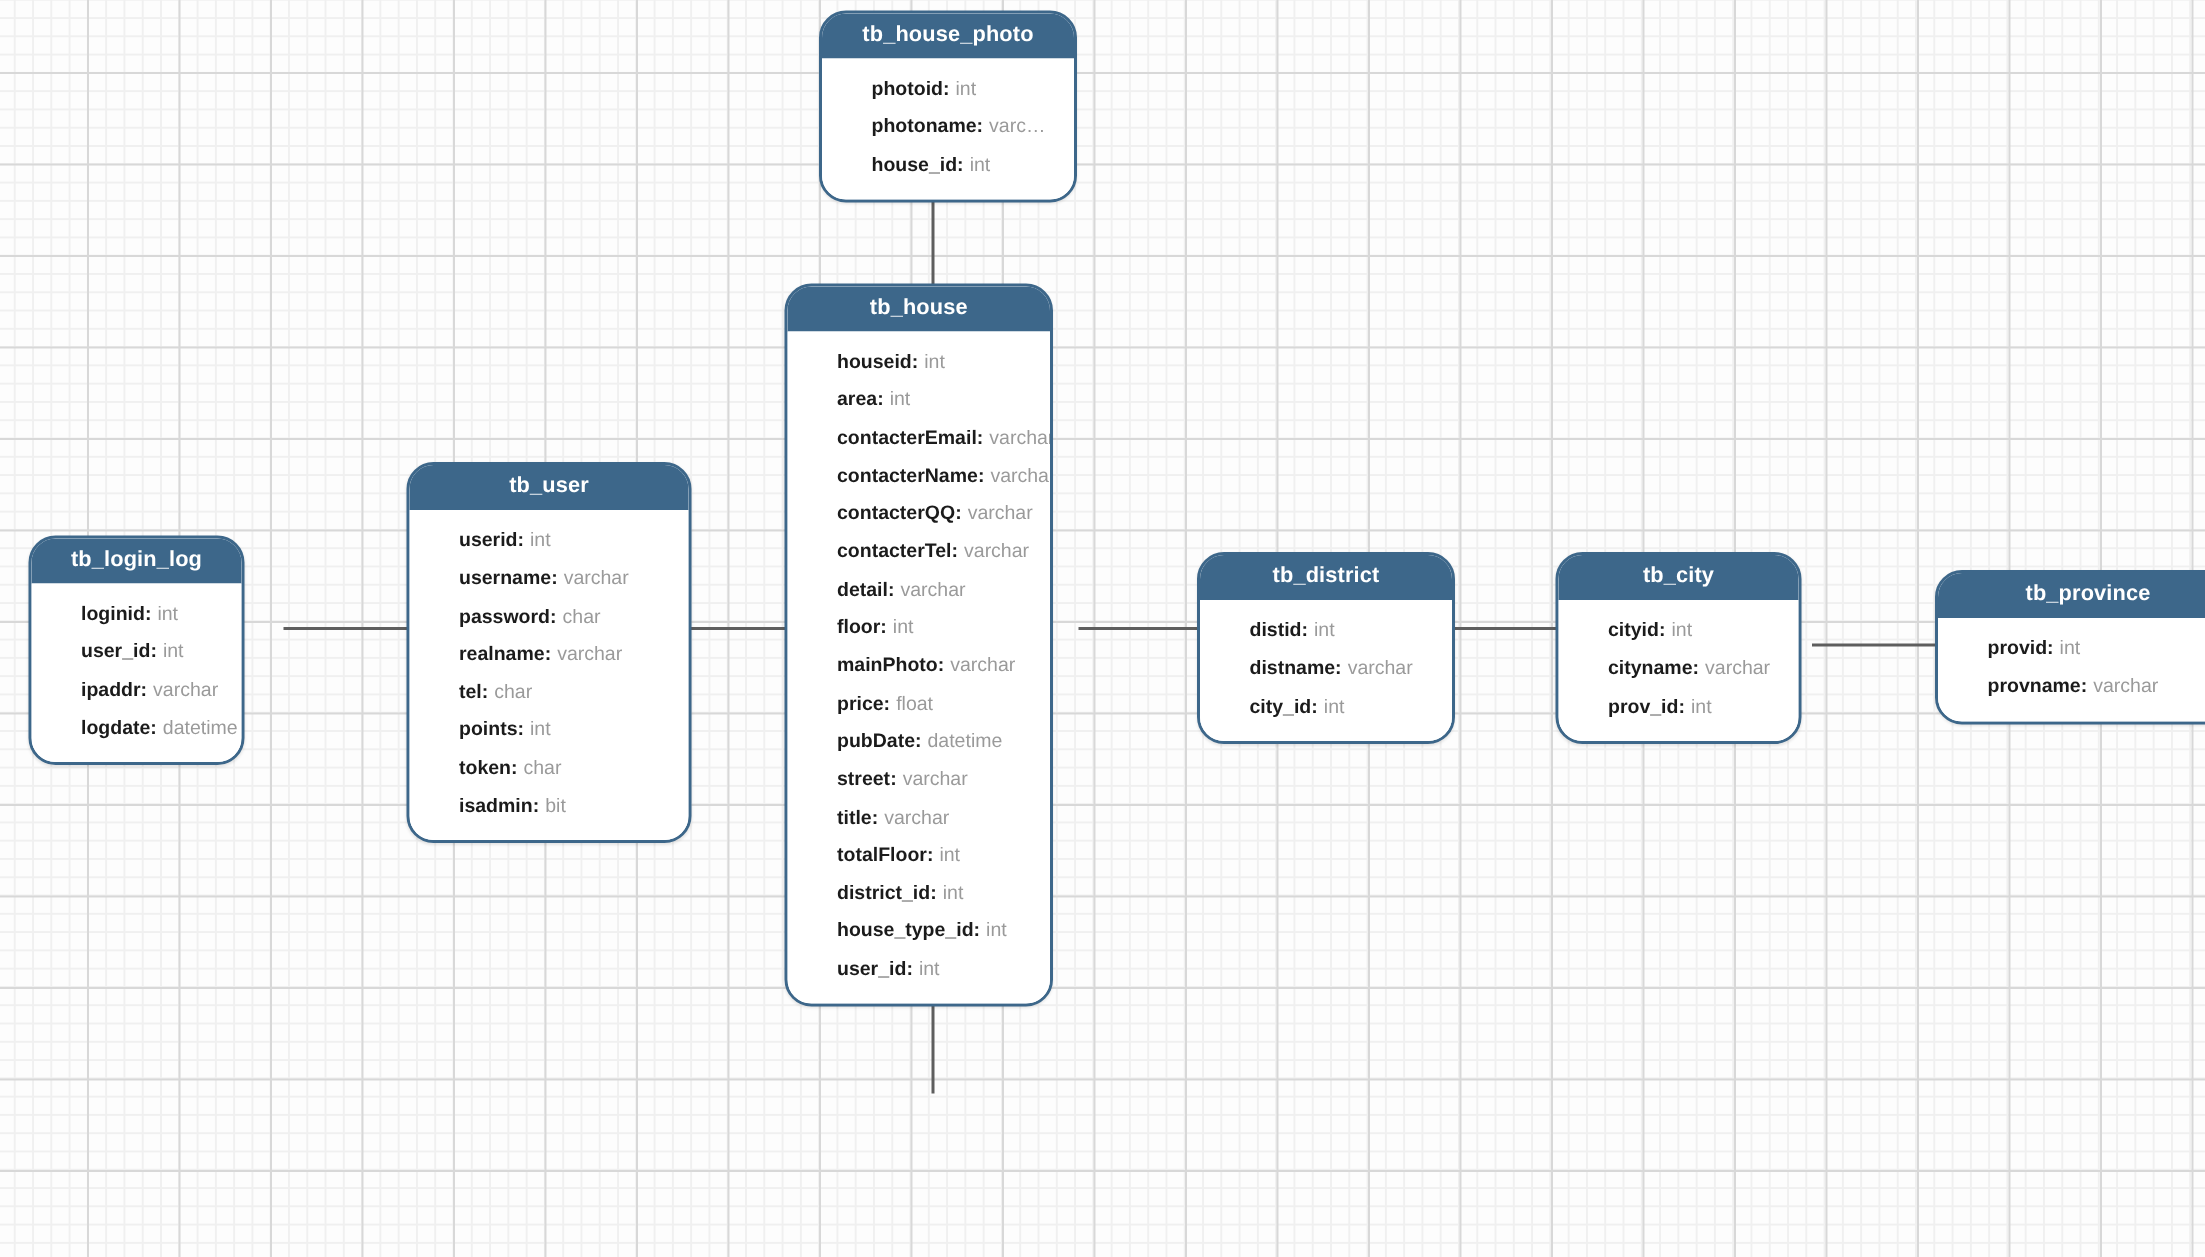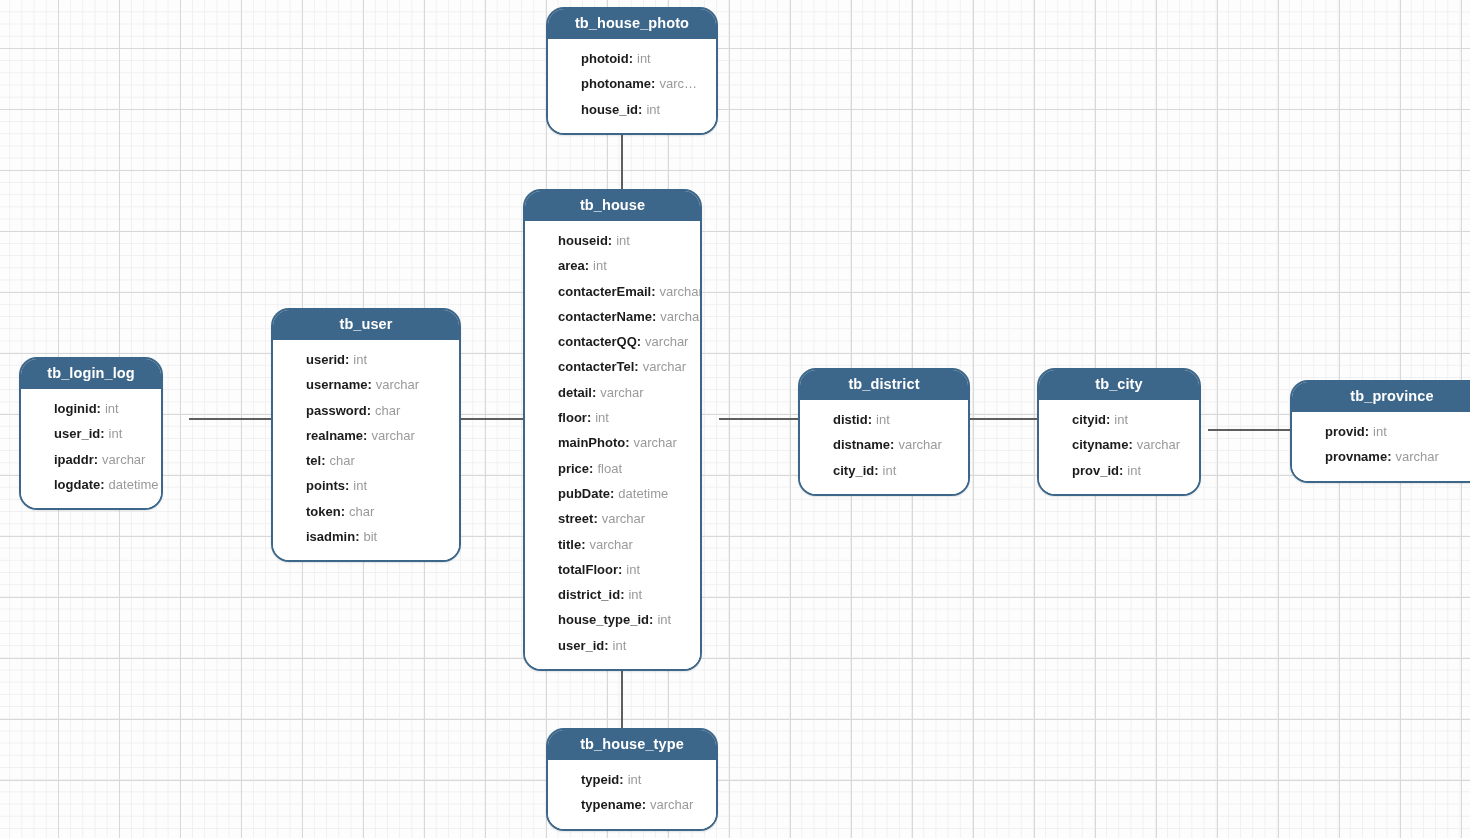--- a/index.html
+++ b/index.html
@@ -166,20 +166,13 @@
         <div class="field-row"><span class="field-name">prov_id</span><span class="field-colon">:</span><span class="field-type">int</span></div>
       </div>
     </div>
     <div class="entity" style="left: 1290px; top: 380px; width: 204px;">
       <div class="entity-header">tb_province</div>
       <div class="entity-body">
         <div class="field-row"><span class="field-name">provid</span><span class="field-colon">:</span><span class="field-type">int</span></div>
         <div class="field-row"><span class="field-name">provname</span><span class="field-colon">:</span><span class="field-type">varchar</span></div>
       </div>
     </div>
-    <div class="entity" style="left: 546px; top: 728px; width: 172px;">
-      <div class="entity-header">tb_house_type</div>
-      <div class="entity-body">
-        <div class="field-row"><span class="field-name">typeid</span><span class="field-colon">:</span><span class="field-type">int</span></div>
-        <div class="field-row"><span class="field-name">typename</span><span class="field-colon">:</span><span class="field-type">varchar</span></div>
-      </div>
-    </div>
   </div>
 
 </body></html>

